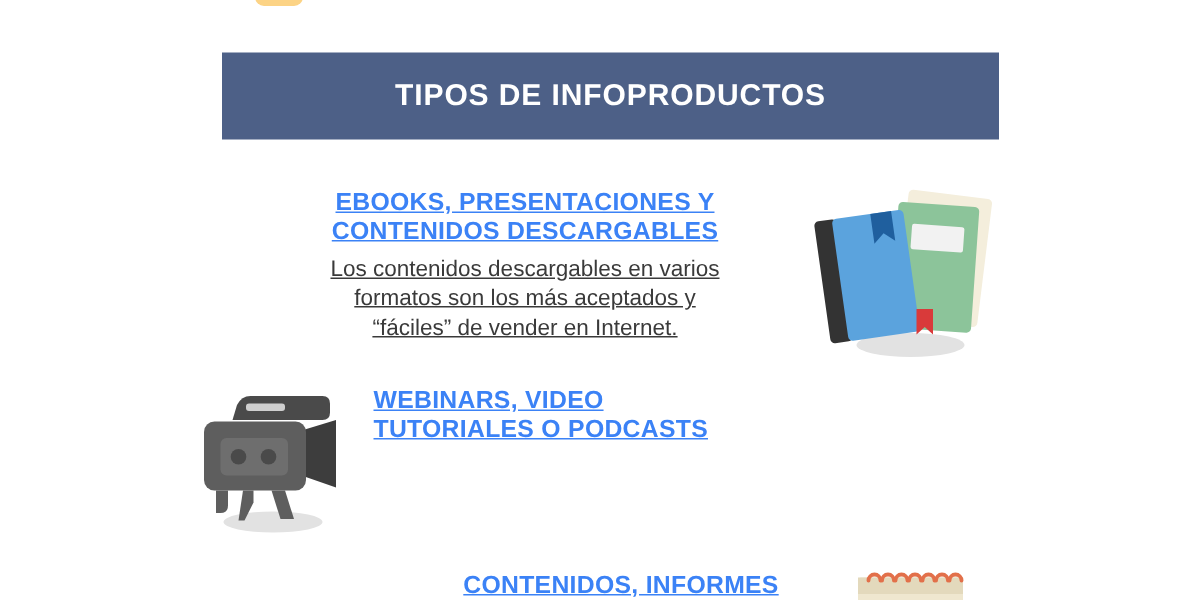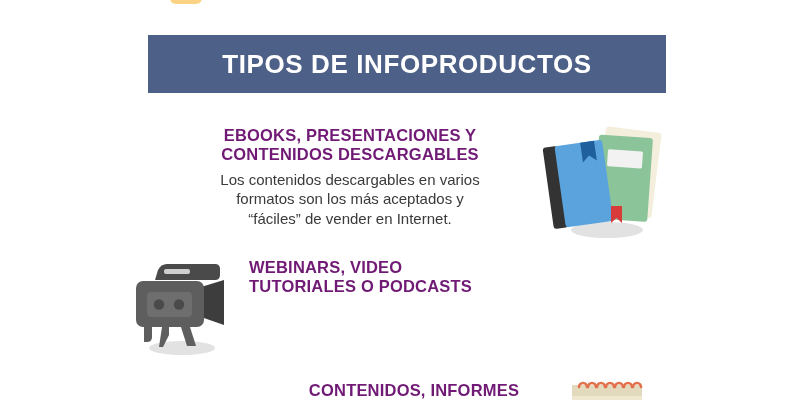--- a/index.html
+++ b/index.html
@@ -33,51 +33,52 @@
     top: 35px;
     width: 518px;
     height: 58px;
     background: #4d6087;
     display: flex;
     align-items: center;
     justify-content: center;
   }
   #title-banner .title-text {
     color: #ffffff;
-    font-size: 26px;
+    font-size: 20px;
     font-weight: bold;
     letter-spacing: 0.6px;
     white-space: nowrap;
   }
 
   
   .sec-heading {
-    color: #701a75;
+    color: #3b82f6;
     font-size: 16.5px;
     font-weight: bold;
     line-height: 1.14;
     letter-spacing: 0.2px;
     white-space: pre-line;
+    text-decoration: underline;
   }
   .sec-body {
     color: #3a3a3a;
     font-size: 15px;
     line-height: 1.32;
     white-space: pre-line;
   }
 
   
   #section-ebooks {
     position: absolute;
     left: 160px;
     top: 126px;
     width: 380px;
     text-align: center;
   }
-  #section-ebooks .sec-body { margin-top: 6px; }
+  #section-ebooks .sec-body { margin-top: 6px; text-decoration: underline; }
 
   #icon-books {
     position: absolute;
     left: 540px;
     top: 122px;
     width: 130px;
     height: 120px;
   }
 
   

